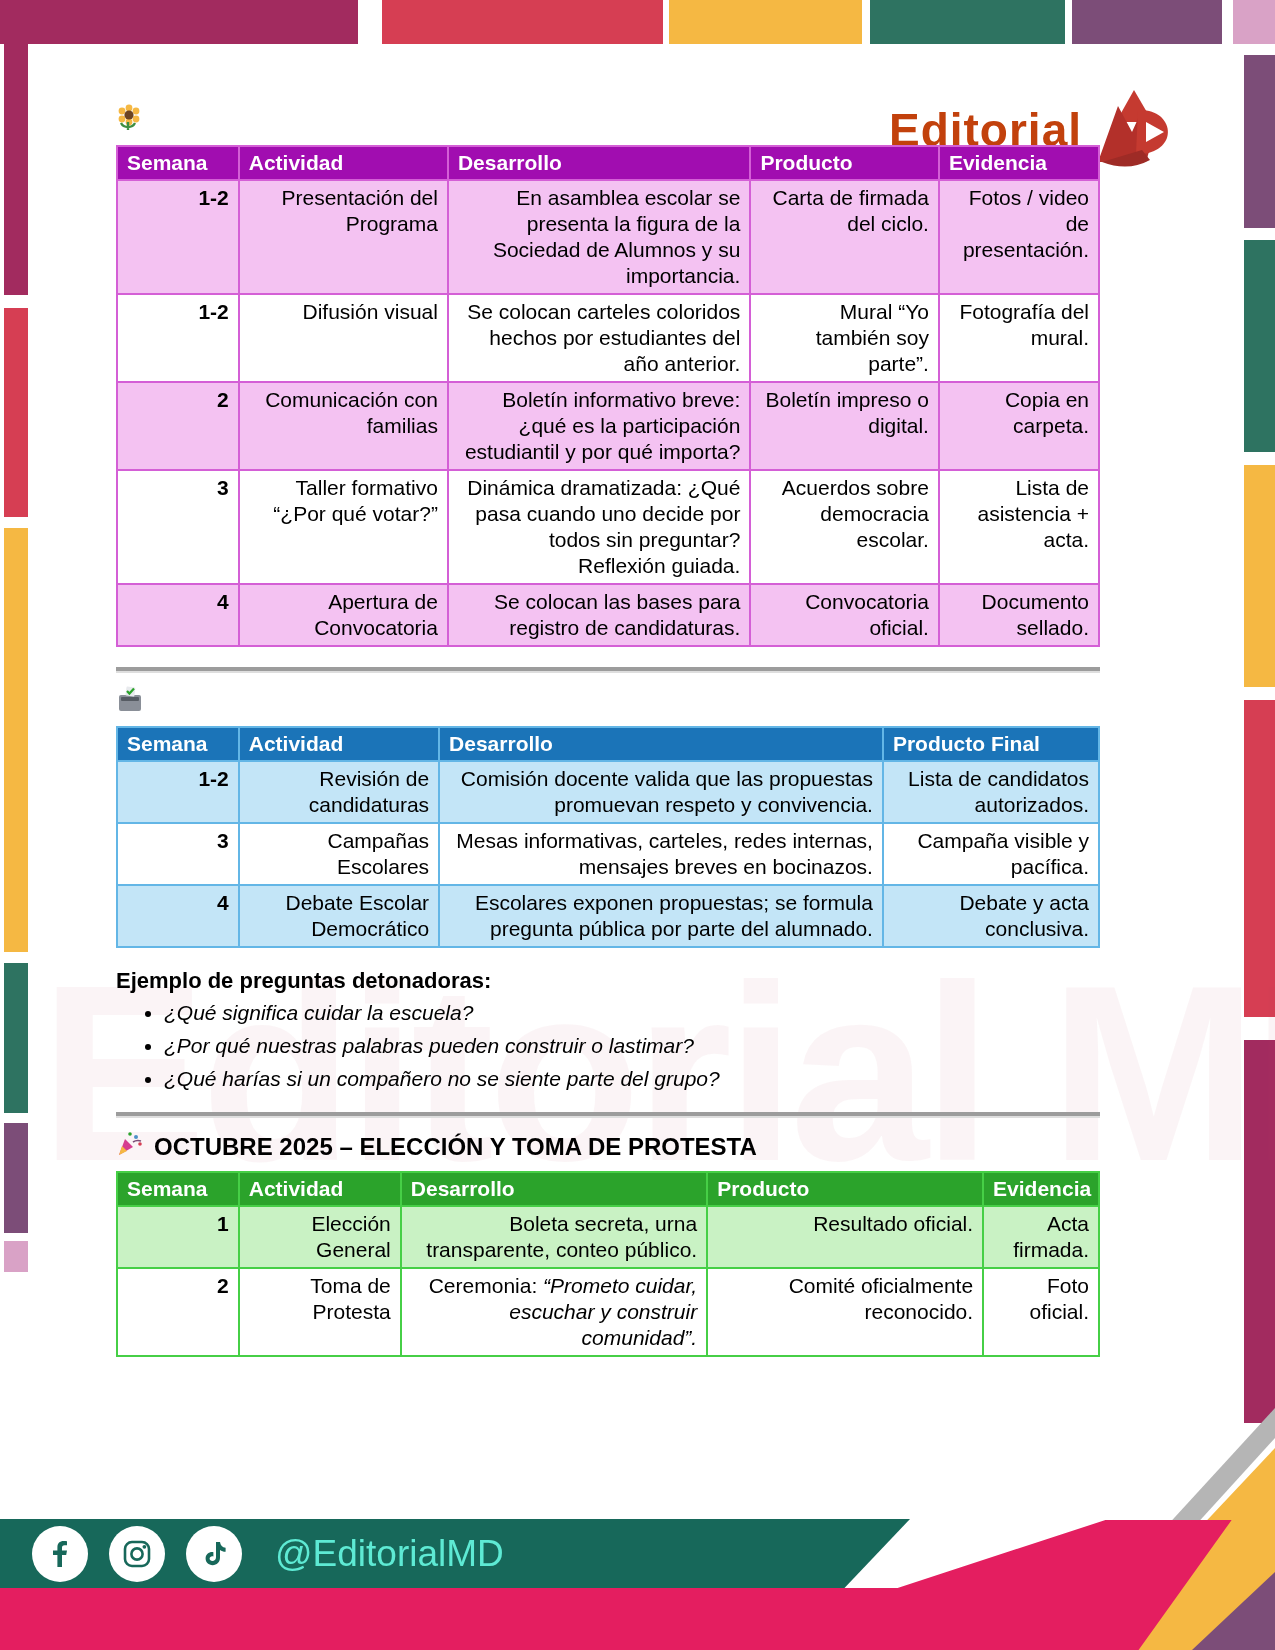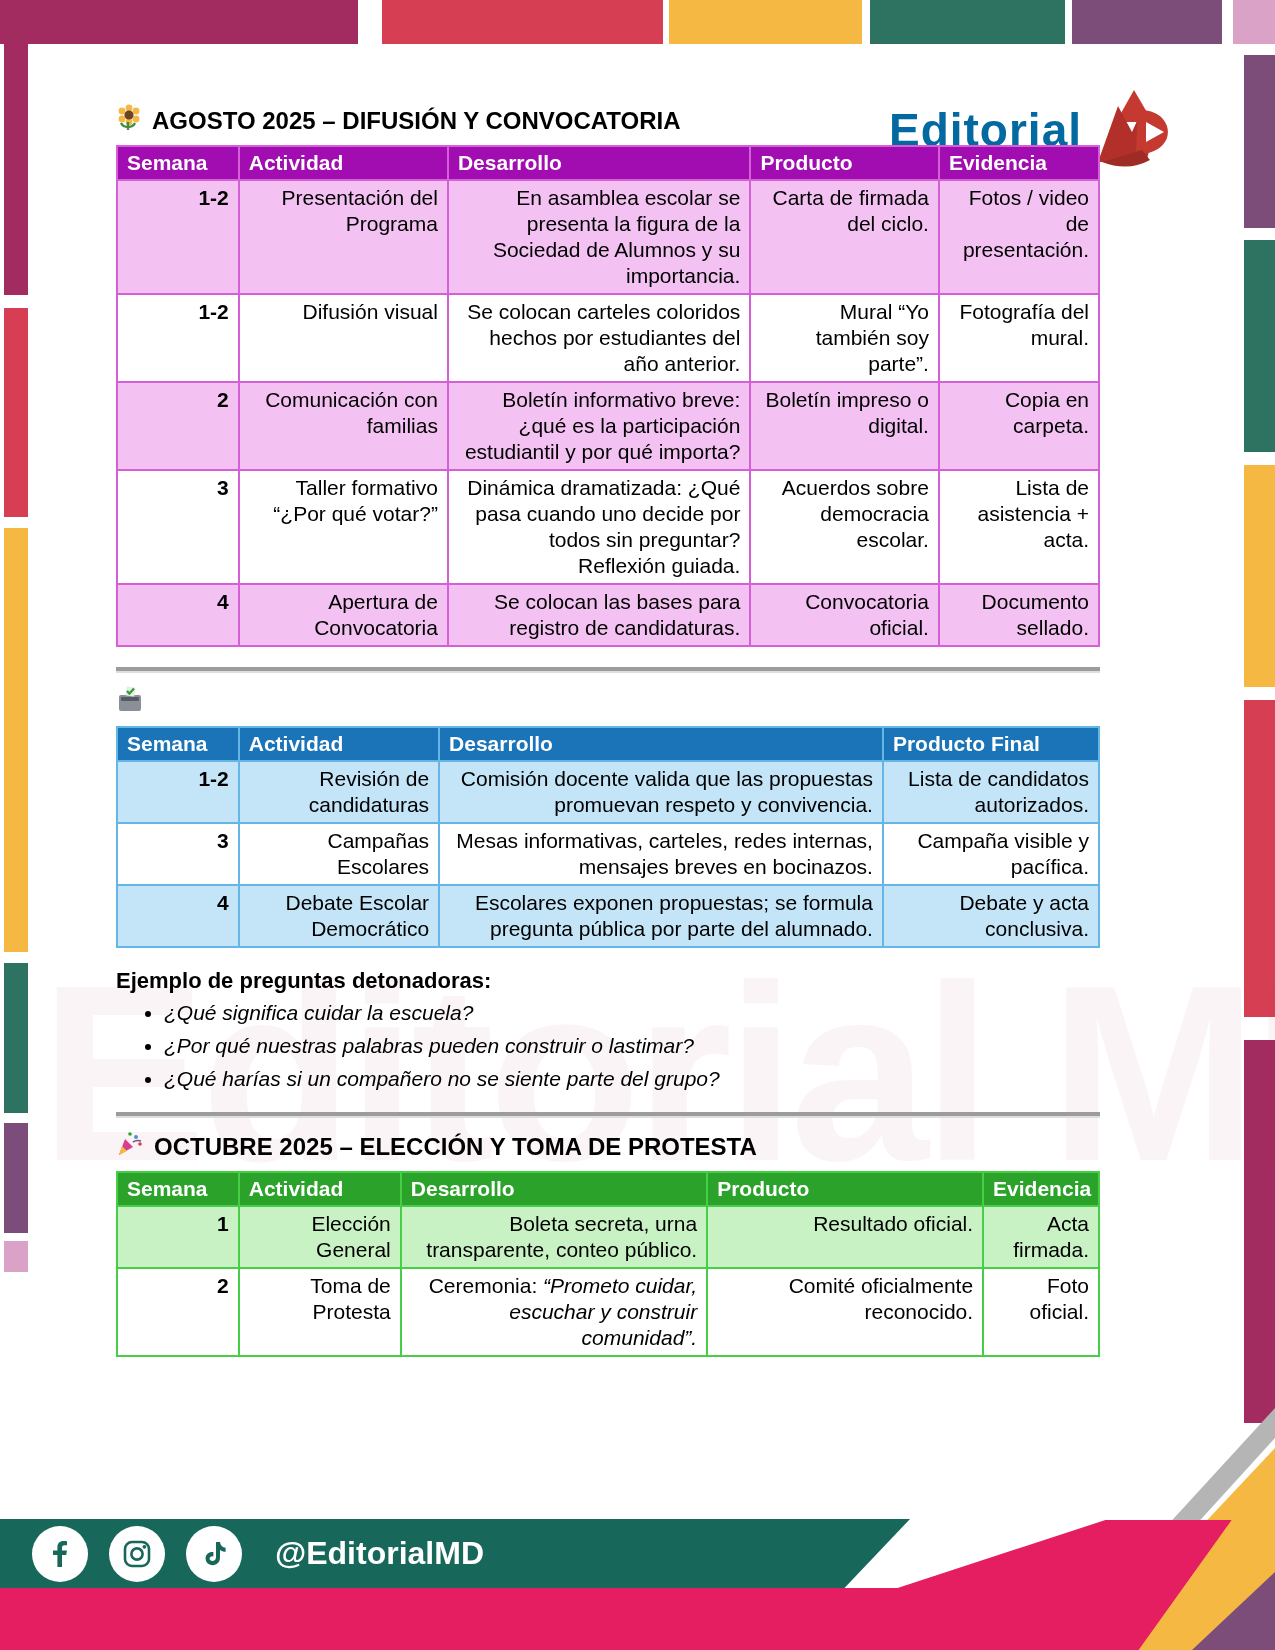--- a/index.html
+++ b/index.html
@@ -23,21 +23,21 @@
   .right-2{left:1244px;top:240px;width:31px;height:212px;background:var(--tealblk);}
   .right-3{left:1244px;top:465px;width:31px;height:222px;background:var(--yellow);}
   .right-4{left:1244px;top:700px;width:31px;height:317px;background:var(--crimson);}
   .right-5{left:1244px;top:1040px;width:31px;height:383px;background:var(--maroon);}
   .corner-svg{position:absolute;right:0;bottom:0;}
   
   .watermark{position:absolute;left:40px;top:930px;font-size:250px;font-weight:bold;
              color:#b8475f;opacity:0.05;white-space:nowrap;letter-spacing:-6px;}
   
   .logo{position:absolute;right:95px;top:88px;display:flex;align-items:center;gap:6px;}
-  .logo-editorial{font-size:46px;font-weight:bold;color:#0369a1;letter-spacing:1px;}
+  .logo-editorial{font-size:46px;font-weight:bold;color:#c2410c;letter-spacing:1px;}
   .logo-mark{position:relative;width:92px;height:84px;}
   
   .content{position:absolute;left:116px;top:104px;width:984px;}
   .section-title{display:flex;align-items:center;gap:10px;font-size:24px;font-weight:bold;
                  margin:0 0 7px 0;line-height:28px;}
   .section-title .emoji-svg{flex:0 0 auto;}
   table{width:100%;border-collapse:collapse;table-layout:fixed;}
   th{background:var(--hdr);color:#fff;font-size:21px;text-align:left;padding:4px 9px;
      border:2px solid var(--brd);font-weight:bold;}
   td{font-size:21px;line-height:26px;padding:4px 9px;vertical-align:top;
@@ -52,21 +52,21 @@
   
   .footer-teal{position:absolute;left:0;top:1519px;width:910px;height:69px;
                background:var(--footerteal);
                clip-path:polygon(0 0,100% 0,92.8% 100%,0 100%);
                display:flex;align-items:center;gap:21px;padding-left:32px;box-sizing:border-box;z-index:3;}
   .footer-pink{position:absolute;left:0;top:1520px;width:1275px;height:130px;
                background:var(--footerpink);
                clip-path:polygon(0 52.3%,70.4% 52.3%,86.7% 0,96.6% 0,89.3% 100%,0 100%);z-index:2;}
   .social-circle{width:56px;height:56px;border-radius:50%;background:#fff;display:flex;
                  align-items:center;justify-content:center;flex:0 0 auto;}
-  .handle{color:#ffffff;font-size:32px;font-weight:bold;margin-left:12px;}
+  .handle{color:#5eead4;font-size:37px;font-weight:normal;margin-left:12px;}
 </style>
 </head>
 <body>
 
 <div class="page">
 
   <div class="blk top-1"></div>
   <div class="blk top-2"></div>
   <div class="blk top-3"></div>
   <div class="blk top-4"></div>
@@ -109,21 +109,20 @@
               <circle cx="13" cy="18" r="3.4"></circle>
             <circle cx="6" cy="7" r="3.4"></circle>
               <circle cx="20" cy="7" r="3.4"></circle>
             <circle cx="6" cy="15" r="3.4"></circle>
               <circle cx="20" cy="15" r="3.4"></circle>
           </g>
           <circle cx="13" cy="11" r="4.6" fill="#6b4423"></circle>
           <path d="M12 18 L12 26 M12 23 C8 23 6 21 5 19 M12 23 C16 23 18 21 19 19" stroke="#3e8e41" stroke-width="2.4" fill="none"></path>
         </svg>
       </span>
-      <span>AGOSTO 2025 – DIFUSIÓN Y CONVOCATORIA</span>
     </h2>
     <table style="--hdr: #A10DB0; --brd: #D45FD6; --alt: #F4C2F2;">
         <colgroup>
           <col style="width: 12.4%;">
           <col style="width: 21.3%;">
           <col style="width: 30.8%;">
           <col style="width: 19.2%;">
           <col style="width: 16.3%;">
         </colgroup>
         <thead>

